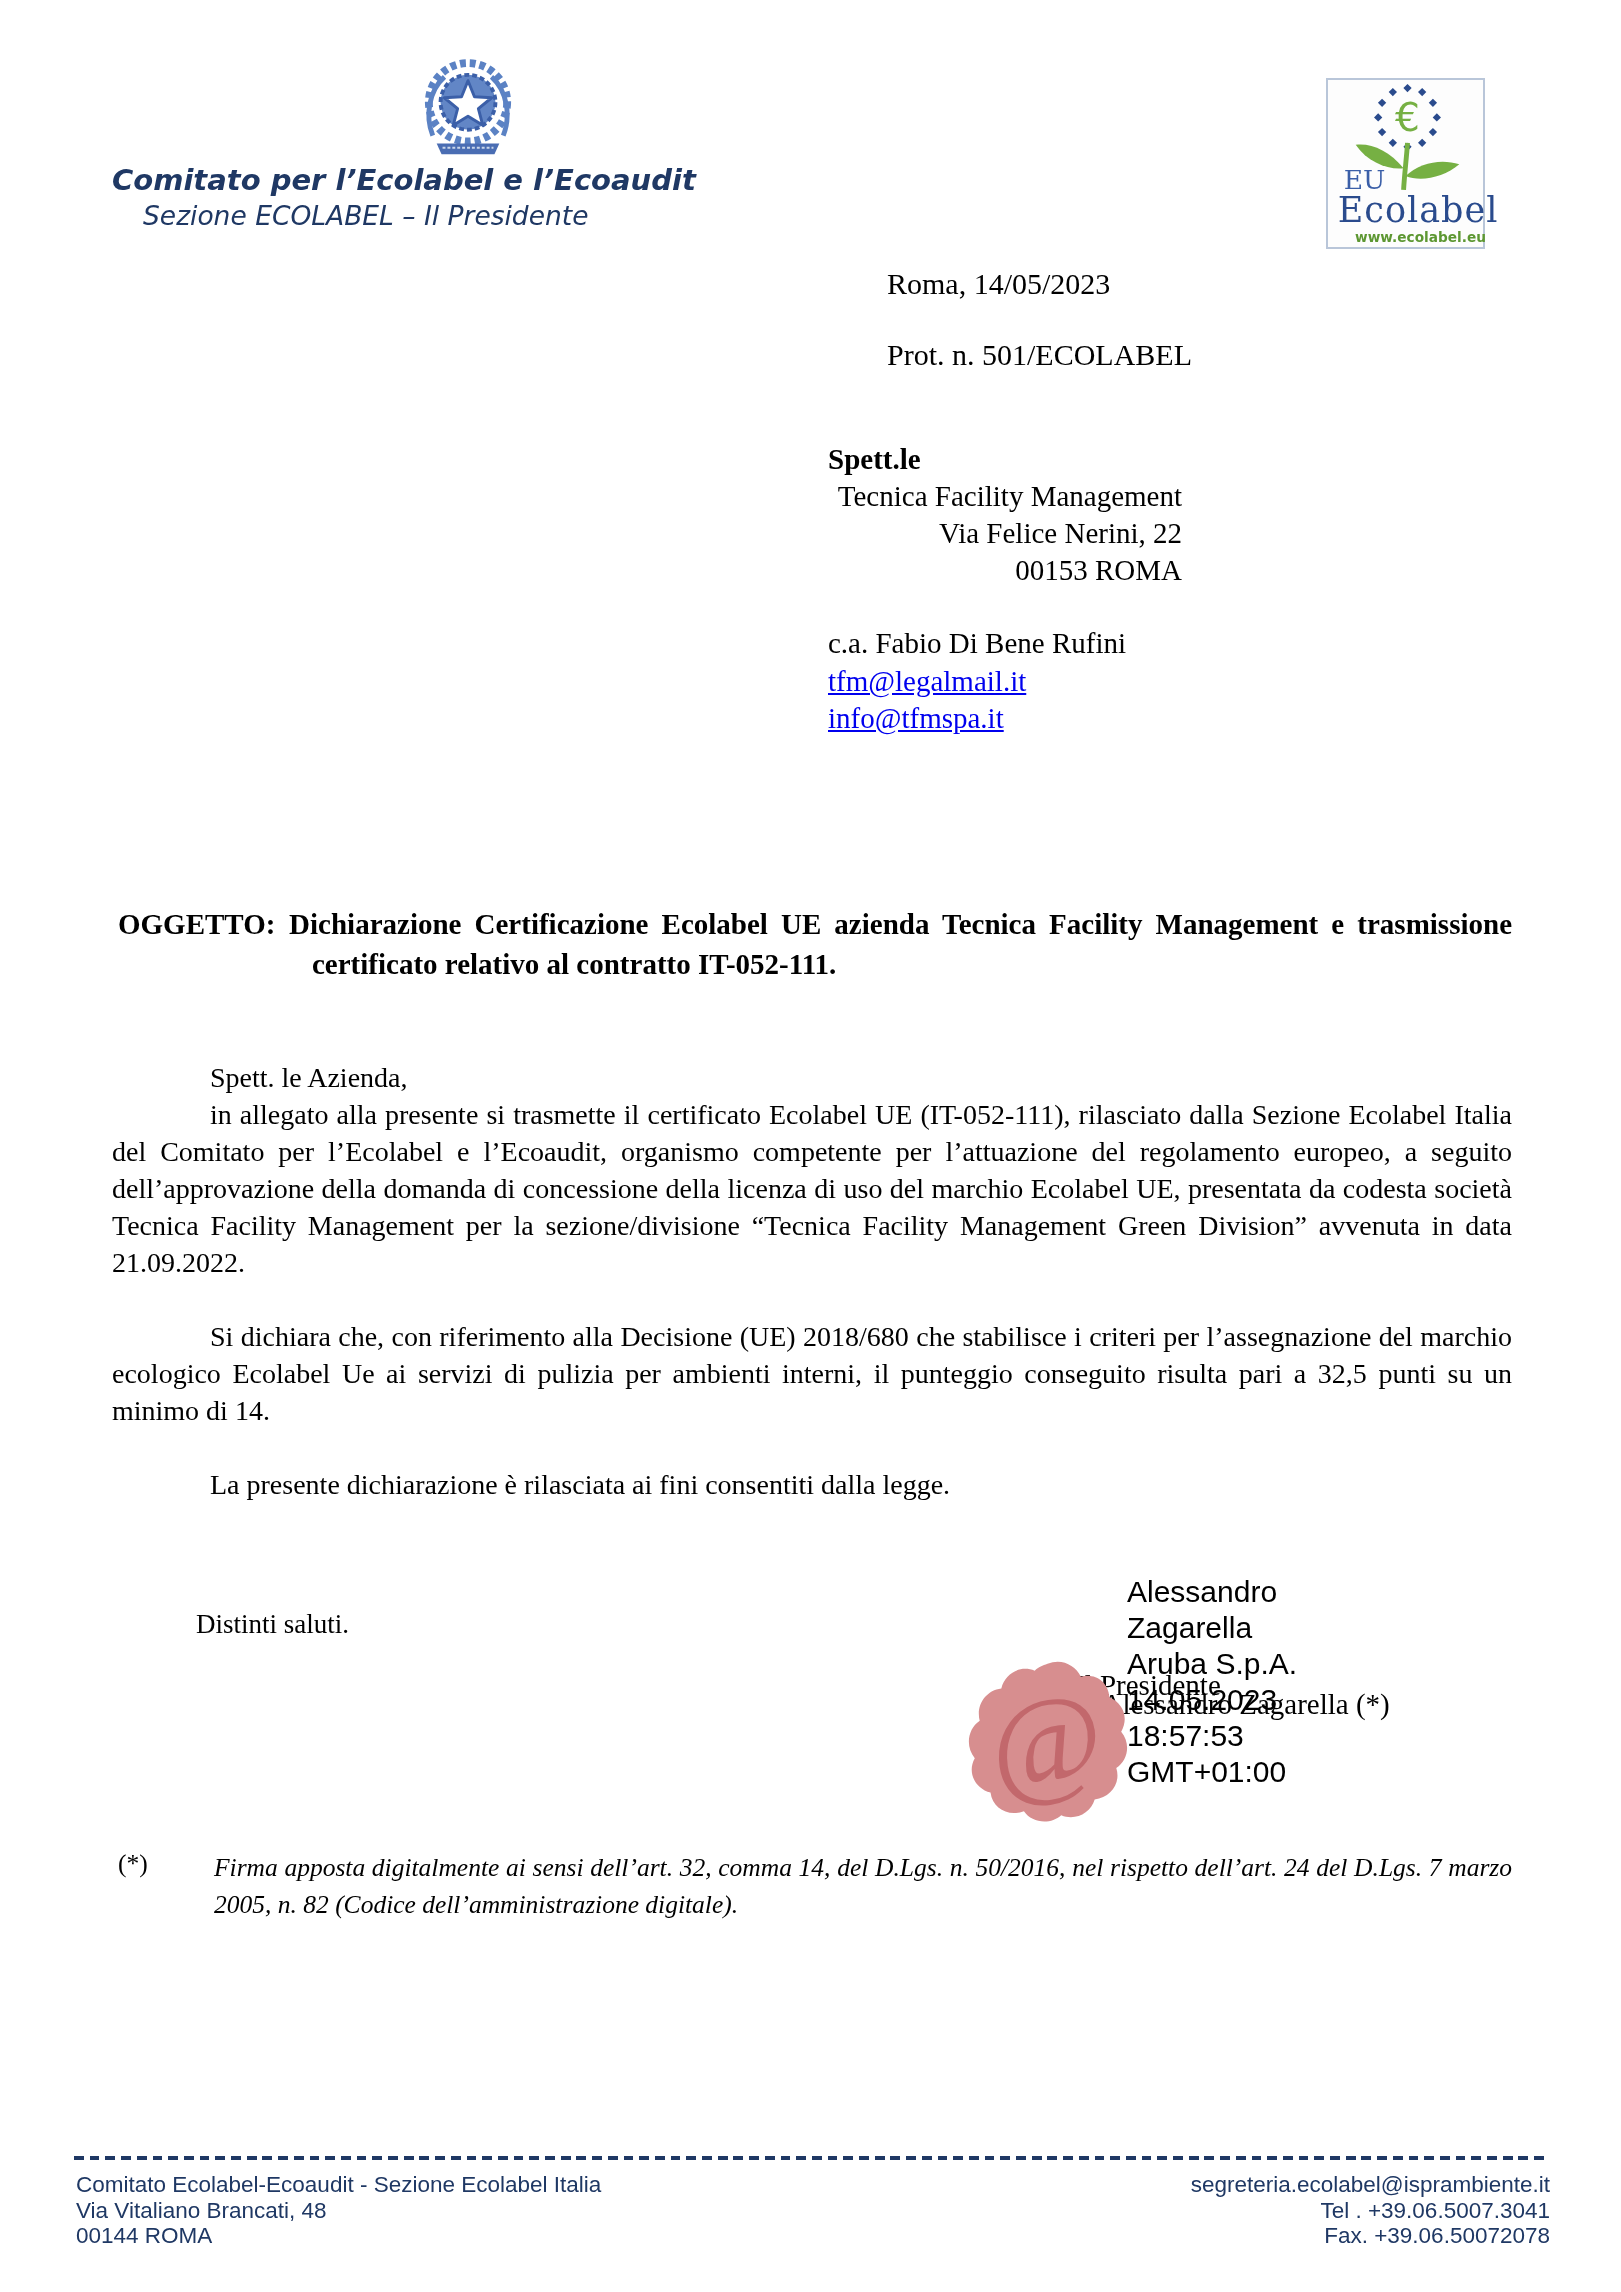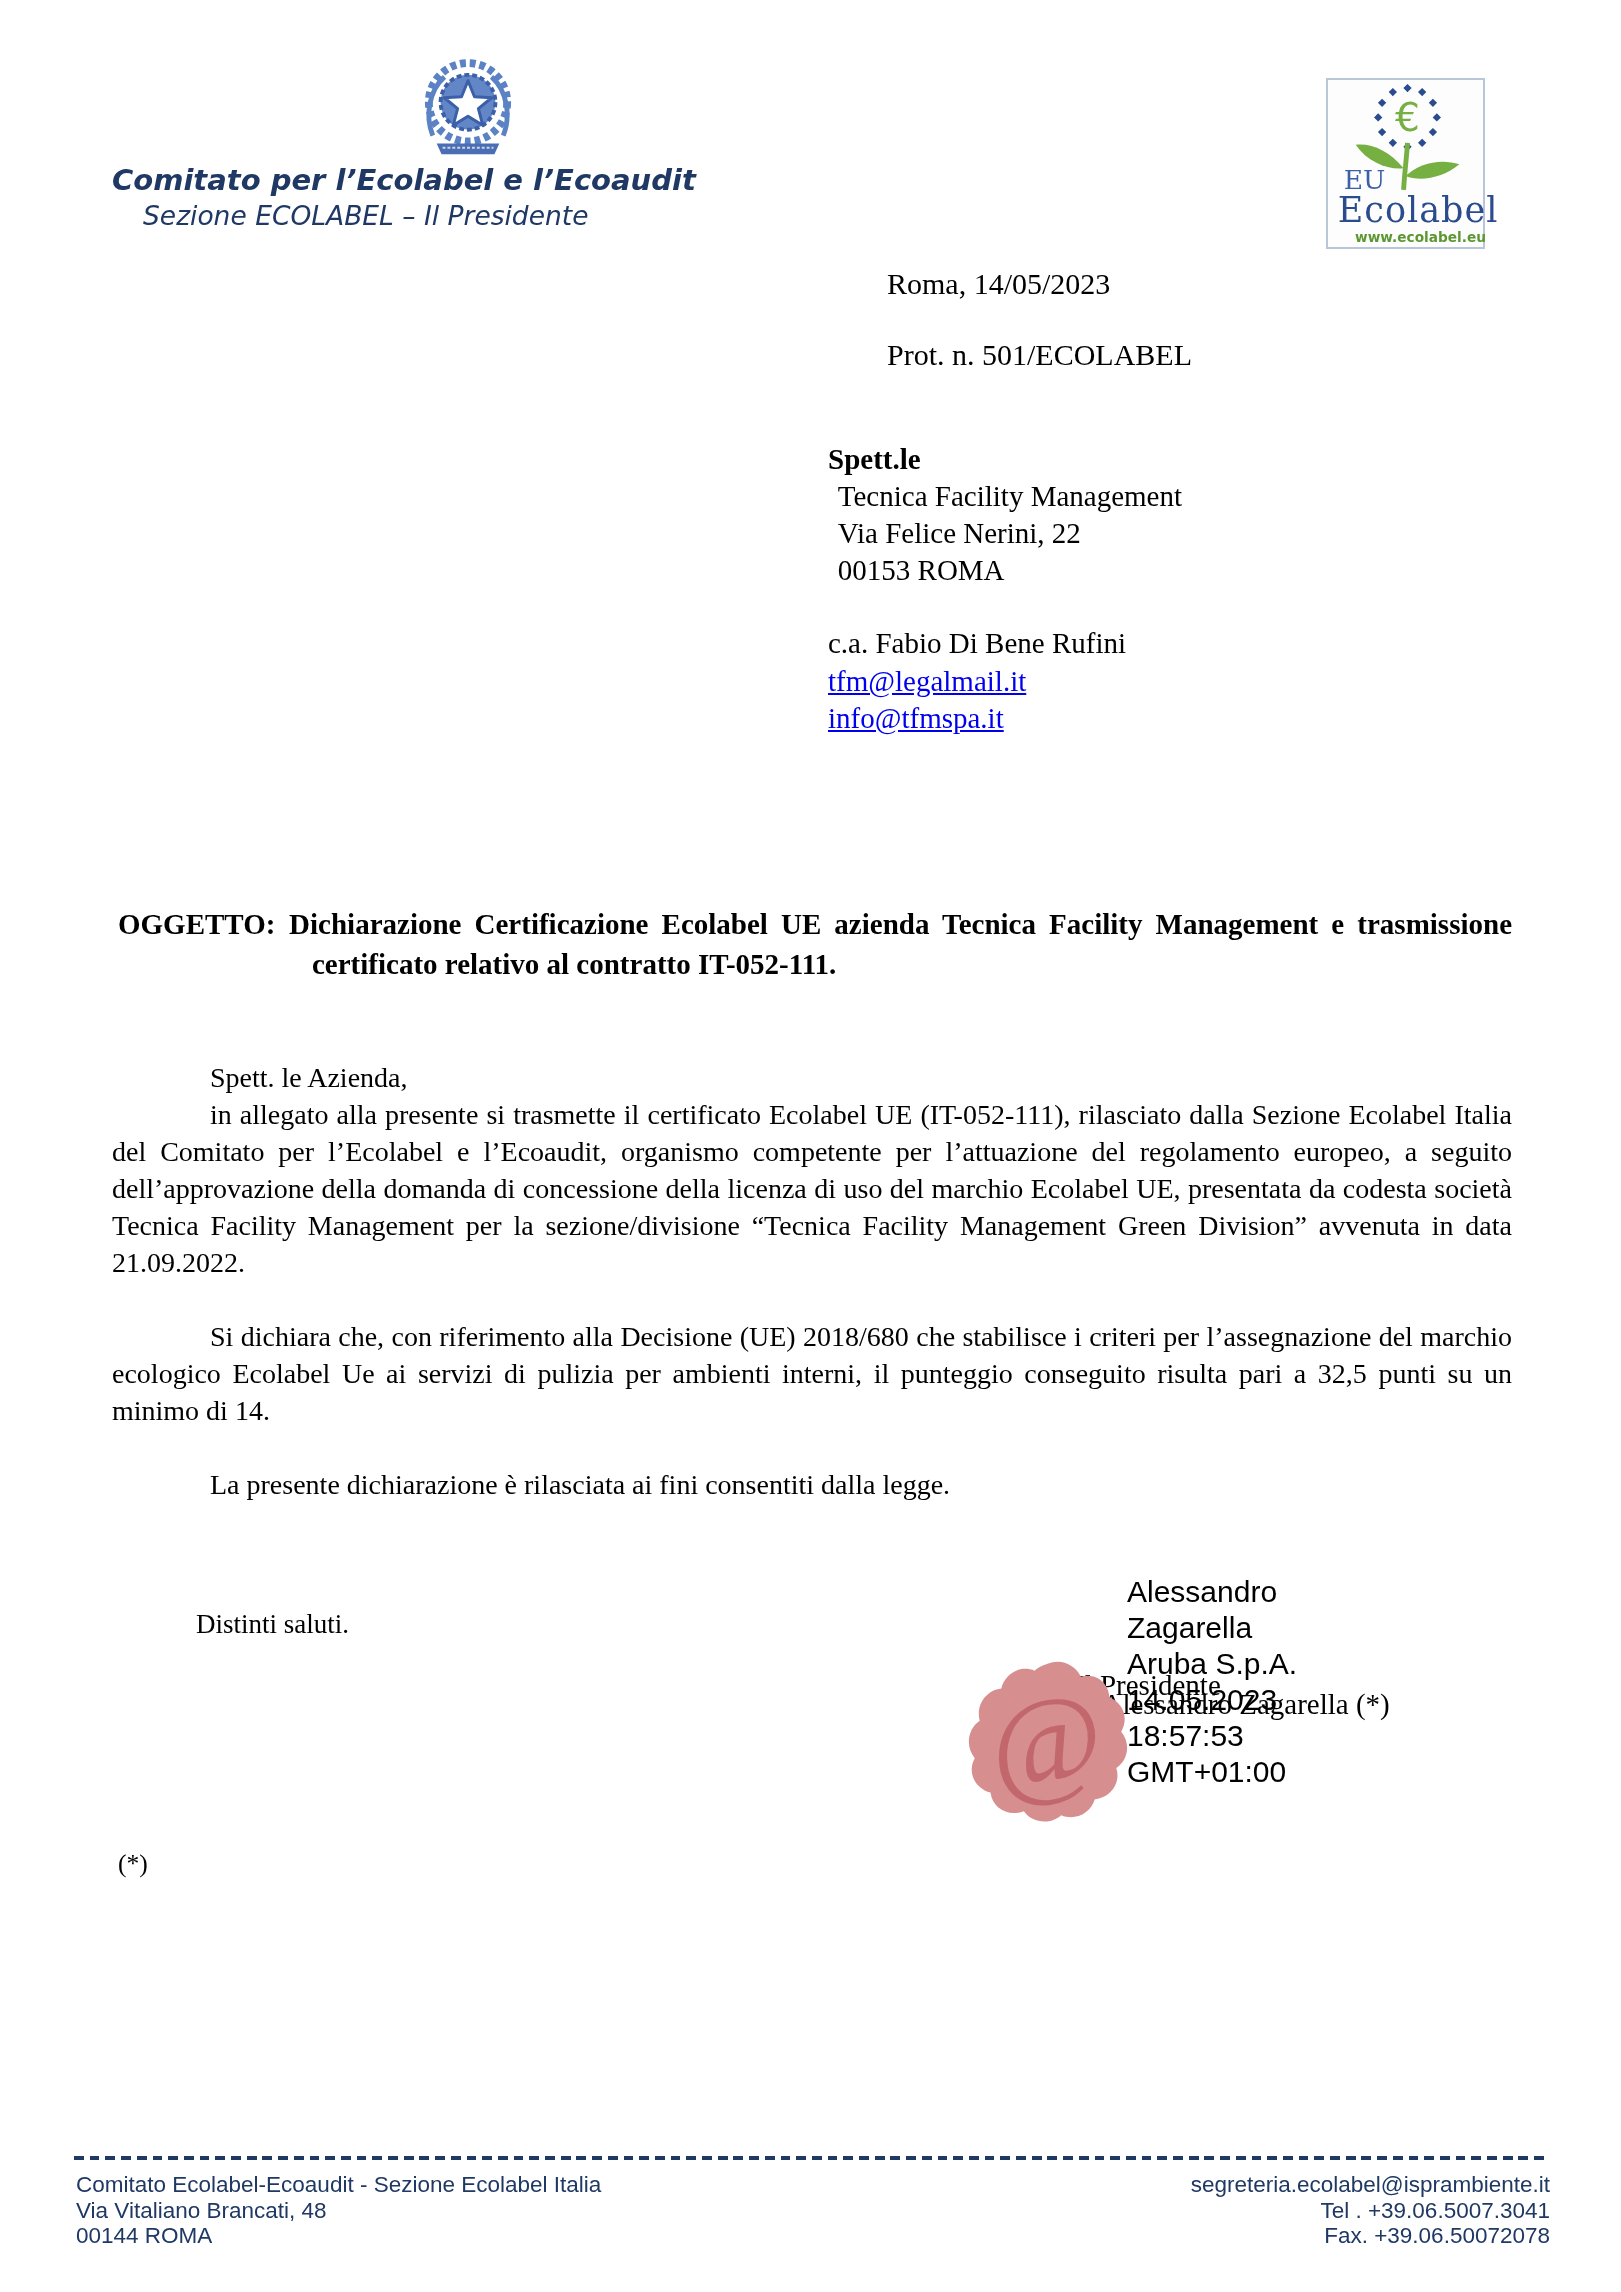--- a/index.html
+++ b/index.html
@@ -41,21 +41,21 @@
   .eulogo-url{
     position:absolute;left:0;top:149px;width:185px;text-align:center;
     font-family:"DejaVu Sans", sans-serif;font-weight:bold;font-size:13.7px;color:#5d9732;
   }
   
   .place-date{position:absolute;left:887px;top:267px;font-size:30px;}
   .protocol{position:absolute;left:887px;top:338px;font-size:30px;}
   
   .recipient{position:absolute;left:828px;top:441px;font-size:29px;line-height:37px;}
   .recipient .bold{font-weight:bold;}
-  .recipient .ind{padding-left:9.8px;}
+  .recipient .ind{padding-left:9.8px;text-align:right;}
   .attention{position:absolute;left:828px;top:627px;font-size:29px;}
   .email{position:absolute;left:828px;font-size:29px;color:#0000ee;}
   .email1{top:665px;}
   .email2{top:702px;}
   
   .subject{
     position:absolute;left:118px;top:904px;width:1394px;
     font-weight:bold;font-size:29px;line-height:40px;
     text-align:justify;white-space:pre-wrap;
     padding-left:194px;text-indent:-194px;box-sizing:border-box;
@@ -180,20 +180,21 @@
   <div class="sig-stamp">
     <div>Alessandro</div>
     <div>Zagarella</div>
     <div>Aruba S.p.A.</div>
     <div>14.05.2023</div>
     <div>18:57:53</div>
     <div>GMT+01:00</div>
   </div>
 
   <div class="footnote-marker">(*)</div>
+  <div class="footnote-text">Firma apposta digitalmente ai sensi dell’art. 32, comma 14, del D.Lgs. n. 50/2016, nel rispetto dell’art. 24 del D.Lgs. 7 marzo 2005, n. 82 (Codice dell’amministrazione digitale).</div>
 
   <div class="footer-dashes"></div>
   <div class="footer-left">
     <div>Comitato Ecolabel-Ecoaudit - Sezione Ecolabel Italia</div>
     <div>Via Vitaliano Brancati, 48</div>
     <div>00144 ROMA</div>
   </div>
   <div class="footer-right">
     <div>segreteria.ecolabel@isprambiente.it</div>
     <div>Tel . +39.06.5007.3041</div>

